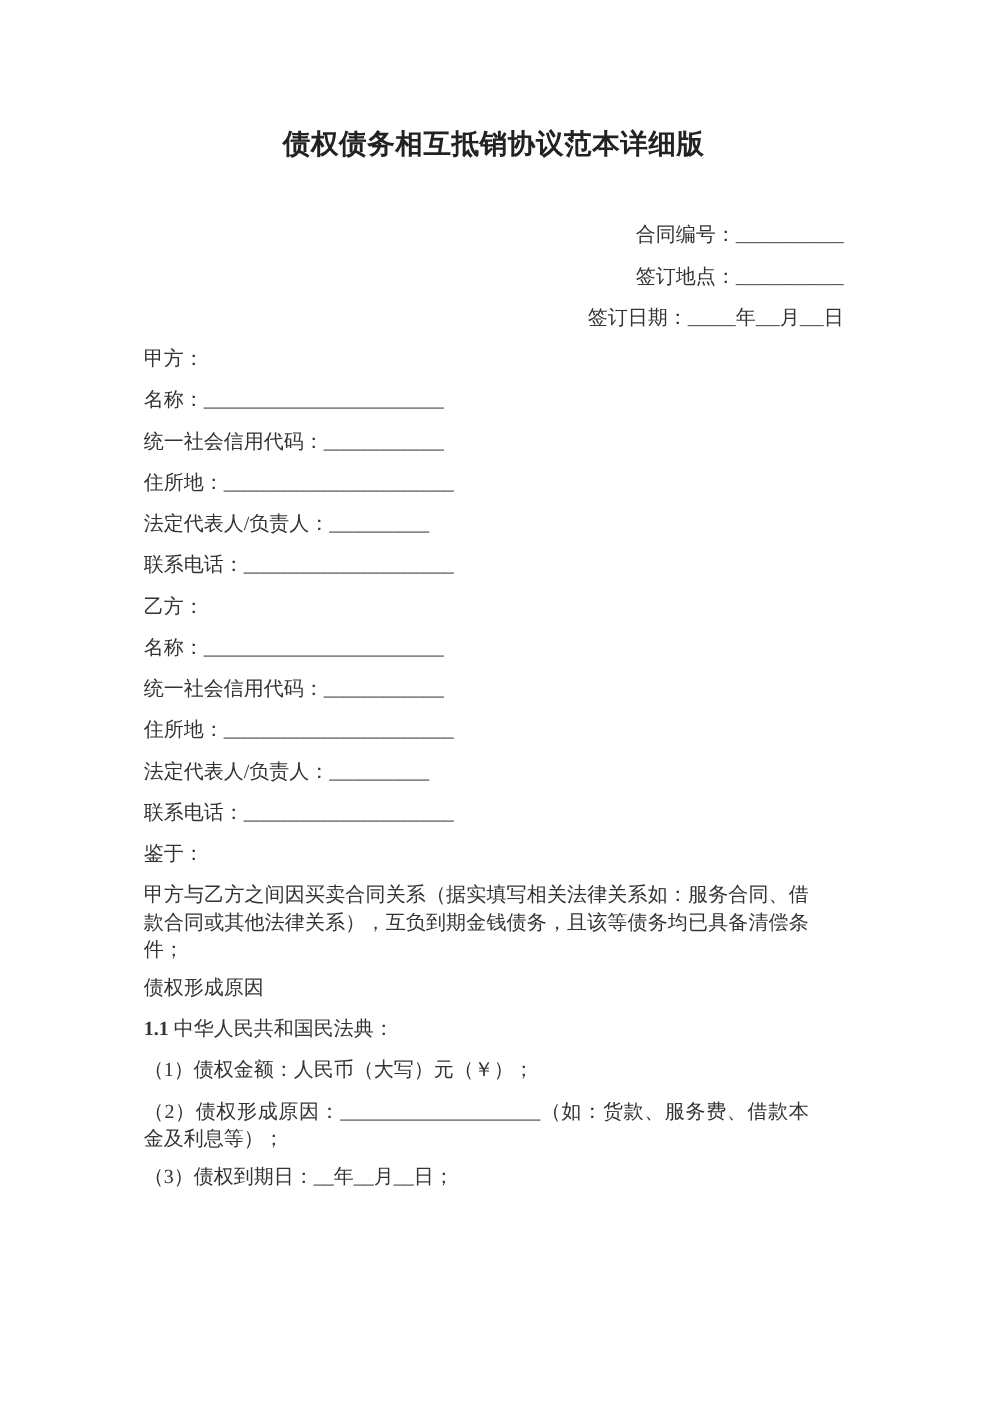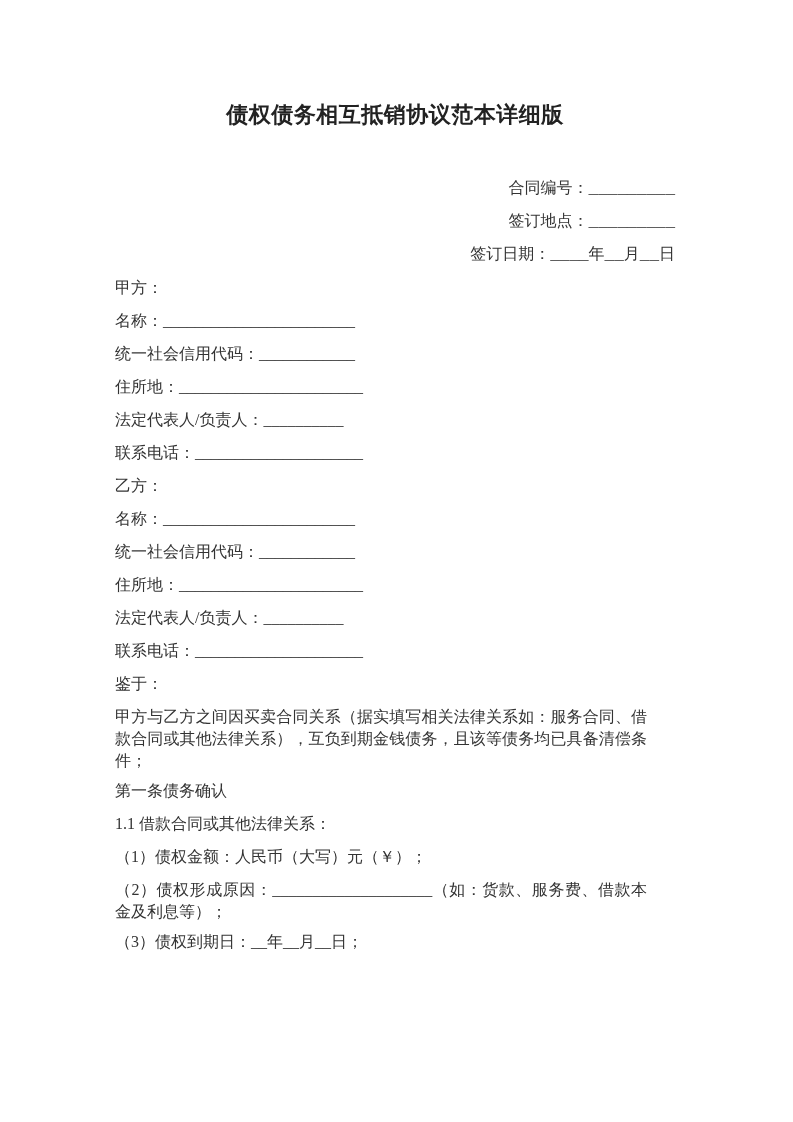--- a/index.html
+++ b/index.html
@@ -45,21 +45,21 @@
     margin: 0 0 11px 0;
     padding-right: 28px;
   }
   .para {
     line-height: 22px;
     margin: 0 0 8px 0;
     padding-right: 28px;
     text-align: justify;
   }
   .clause-num {
-    font-weight: normal;
+    font-weight: bold;
   }
 </style>
 </head>
 <body>
 
 <div class="page">
 
   <h1 class="doc-title">债权债务相互抵销协议范本详细版</h1>
 
   <div class="meta-block">
@@ -81,21 +81,21 @@
     <p class="line">统一社会信用代码：____________</p>
     <p class="line">住所地：_______________________</p>
     <p class="line">法定代表人/负责人：__________</p>
     <p class="line">联系电话：_____________________</p>
 
     <p class="line">鉴于：</p>
   </div>
 
   <p class="para">甲方与乙方之间因买卖合同关系（据实填写相关法律关系如：服务合同、借款合同或其他法律关系），互负到期金钱债务，且该等债务均已具备清偿条件；</p>
 
-  <p class="line">第一条债务确认</p>
+  <p class="line">债权形成原因</p>
 
-  <p class="line"><span class="clause-num">1.1</span> <span>借款合同或其他法律关系：</span></p>
+  <p class="line"><span class="clause-num">1.1</span> <span>中华人民共和国民法典：</span></p>
 
   <p class="line">（1）债权金额：人民币（大写）元（￥）；</p>
   <p class="para">（2）债权形成原因：____________________（如：货款、服务费、借款本金及利息等）；</p>
   <p class="line">（3）债权到期日：__年__月__日；</p>
 
 </div>
 
 </body></html>

